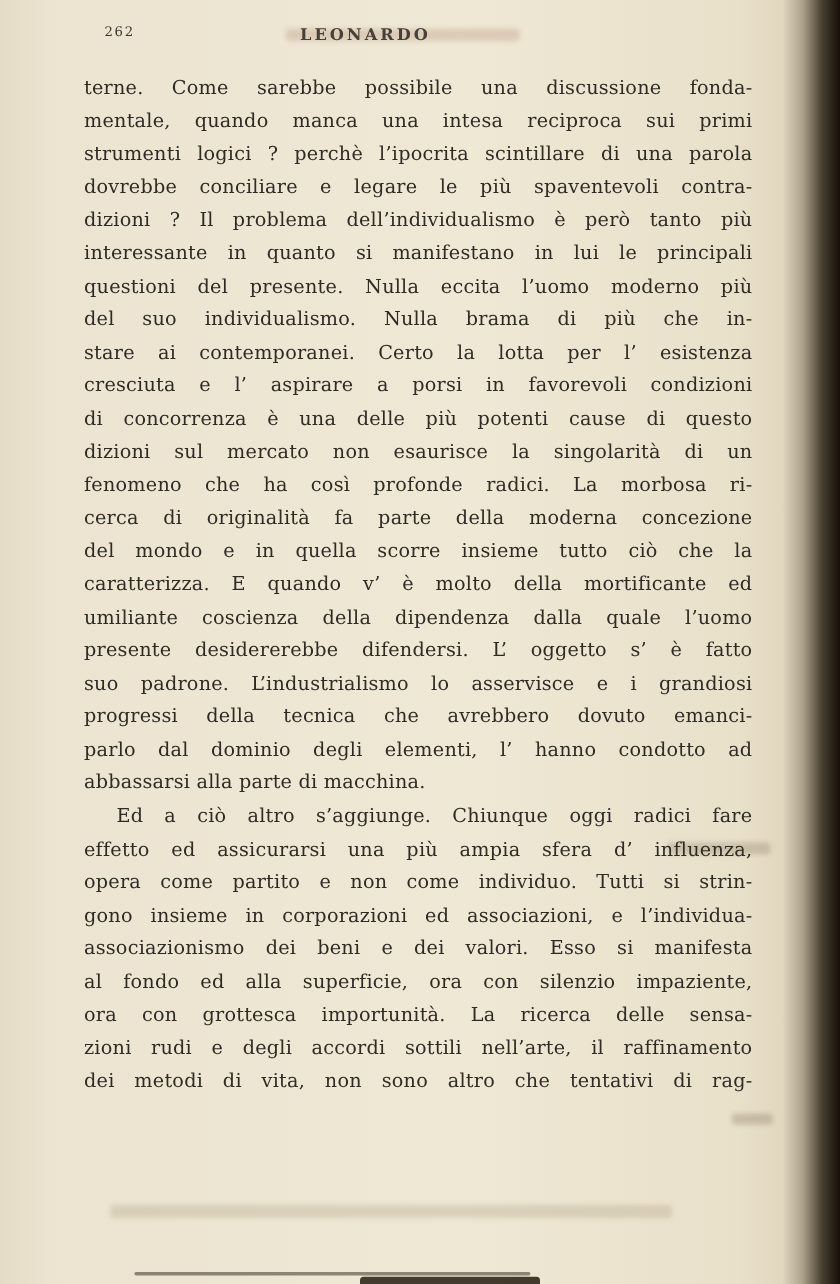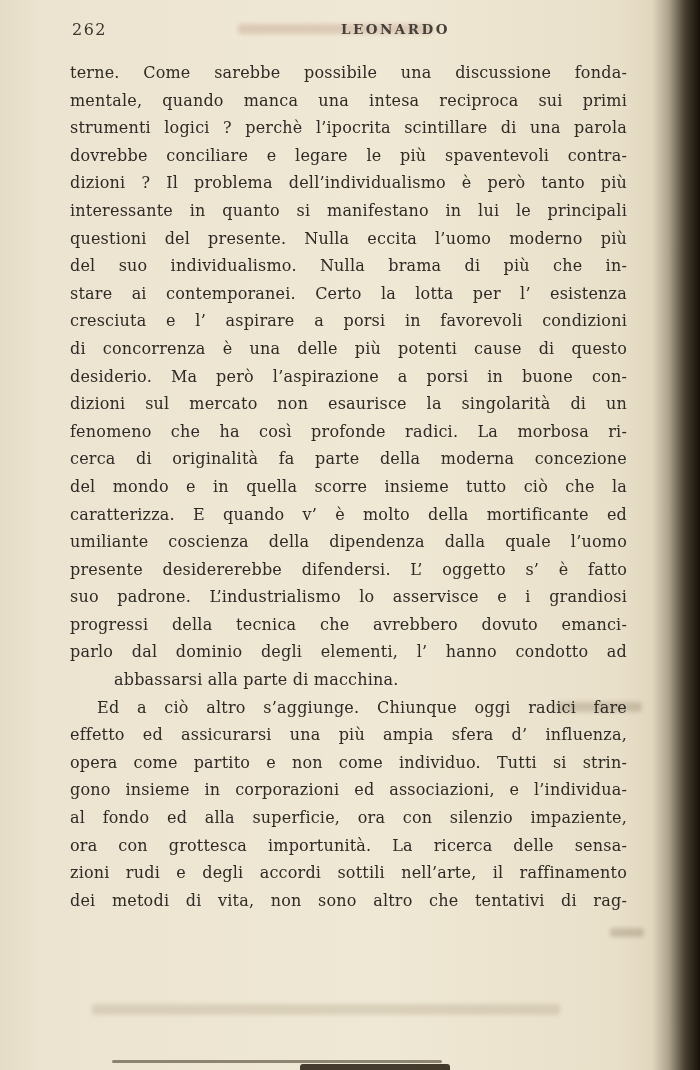--- a/index.html
+++ b/index.html
@@ -26,40 +26,40 @@
   }
   
   .ghost { position: absolute; filter: blur(2.2px); border-radius: 3px; }
   .ghost-header { top: 24px; left: 238px; width: 195px; height: 10px; background: #9a6450; opacity: 0.22; }
   .ghost-mid    { top: 702px; left: 556px; width: 86px;  height: 10px; background: #7d6a52; opacity: 0.28; }
   .ghost-low    { top: 928px; left: 610px; width: 34px;  height: 9px;  background: #7d6a52; opacity: 0.30; }
   .ghost-bottom { top: 1004px; left: 92px; width: 468px; height: 11px; background: #8a7659; opacity: 0.20; }
 
   .header { position: absolute; top: 20px; left: 0; width: 100%; }
   .pagenum {
-    position: absolute; left: 72px; top: 0;
-    font-size: 16px; letter-spacing: 1.5px; color: #3c362e;
+    position: absolute; left: 87px; top: 0;
+    font-size: 11px; letter-spacing: 1.5px; color: #3c362e;
   }
   .running {
-    position: absolute; left: 250px; top: 1px; width: 200px; text-align: right;
+    position: absolute; left: 250px; top: 1px; width: 200px; text-align: left;
     font-size: 13.5px; letter-spacing: 2.5px; color: #46403а;
     color: #46403a; font-weight: bold;
   }
 
   .bodytext {
     position: absolute; left: 70px; top: 59px; width: 557px;
     font-size: 16px; line-height: 27.6px; color: #2e2a25;
   }
   .line {
     text-align: justify;
     text-align-last: justify;
     white-space: normal;
     letter-spacing: 0.2px;
   }
-  .line.endline { text-align-last: left; margin-left: 44px; }
+  .line.endline { text-align-last: left; }
   .line.indent { text-indent: 27px; }
 </style>
 </head>
 <body>
 
 <div class="page">
 
   <div class="ghost ghost-header"></div>
   <div class="ghost ghost-mid"></div>
   <div class="ghost ghost-low"></div>
@@ -76,38 +76,38 @@
       <div class="line">mentale, quando manca una intesa reciproca sui primi</div>
       <div class="line">strumenti logici ? perchè l’ipocrita scintillare di una parola</div>
       <div class="line">dovrebbe conciliare e legare le più spaventevoli contra-</div>
       <div class="line">dizioni ? Il problema dell’individualismo è però tanto più</div>
       <div class="line">interessante in quanto si manifestano in lui le principali</div>
       <div class="line">questioni del presente. Nulla eccita l’uomo moderno più</div>
       <div class="line">del suo individualismo. Nulla brama di più che in-</div>
       <div class="line">stare ai contemporanei. Certo la lotta per l’ esistenza</div>
       <div class="line">cresciuta e l’ aspirare a porsi in favorevoli condizioni</div>
       <div class="line">di concorrenza è una delle più potenti cause di questo</div>
-      <div class="line">desiderio. Ma però l’aspirazione a porsi in buone con-</div>
       <div class="line">dizioni sul mercato non esaurisce la singolarità di un</div>
       <div class="line">fenomeno che ha così profonde radici. La morbosa ri-</div>
       <div class="line">cerca di originalità fa parte della moderna concezione</div>
       <div class="line">del mondo e in quella scorre insieme tutto ciò che la</div>
       <div class="line">caratterizza. E quando v’ è molto della mortificante ed</div>
       <div class="line">umiliante coscienza della dipendenza dalla quale l’uomo</div>
       <div class="line">presente desidererebbe difendersi. L’ oggetto s’ è fatto</div>
       <div class="line">suo padrone. L’industrialismo lo asservisce e i grandiosi</div>
       <div class="line">progressi della tecnica che avrebbero dovuto emanci-</div>
       <div class="line">parlo dal dominio degli elementi, l’ hanno condotto ad</div>
       <div class="line endline">abbassarsi alla parte di macchina.</div>
     </div>
     <div class="para">
       <div class="line indent">Ed a ciò altro s’aggiunge. Chiunque oggi radici fare</div>
       <div class="line">effetto ed assicurarsi una più ampia sfera d’ influenza,</div>
       <div class="line">opera come partito e non come individuo. Tutti si strin-</div>
       <div class="line">gono insieme in corporazioni ed associazioni, e l’individua-</div>
+      <div class="line">associazionismo dei beni e dei valori. Esso si manifesta</div>
       <div class="line">al fondo ed alla superficie, ora con silenzio impaziente,</div>
       <div class="line">ora con grottesca importunità. La ricerca delle sensa-</div>
       <div class="line">zioni rudi e degli accordi sottili nell’arte, il raffinamento</div>
       <div class="line">dei metodi di vita, non sono altro che tentativi di rag-</div>
     </div>
   </div>
 
   <div class="edge-right"></div>
   <div class="edge-bottom-line"></div>
   <div class="edge-bottom-blob"></div>

